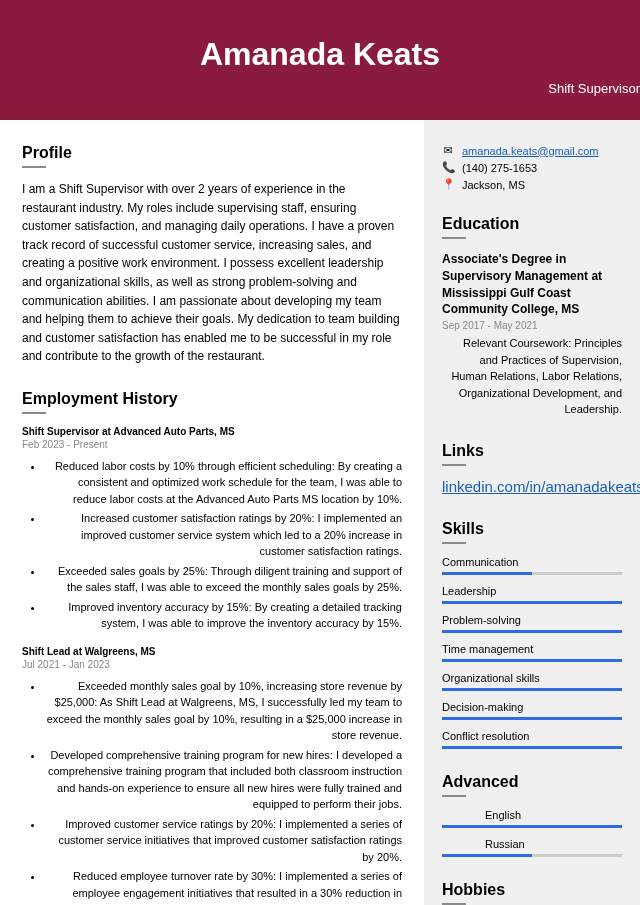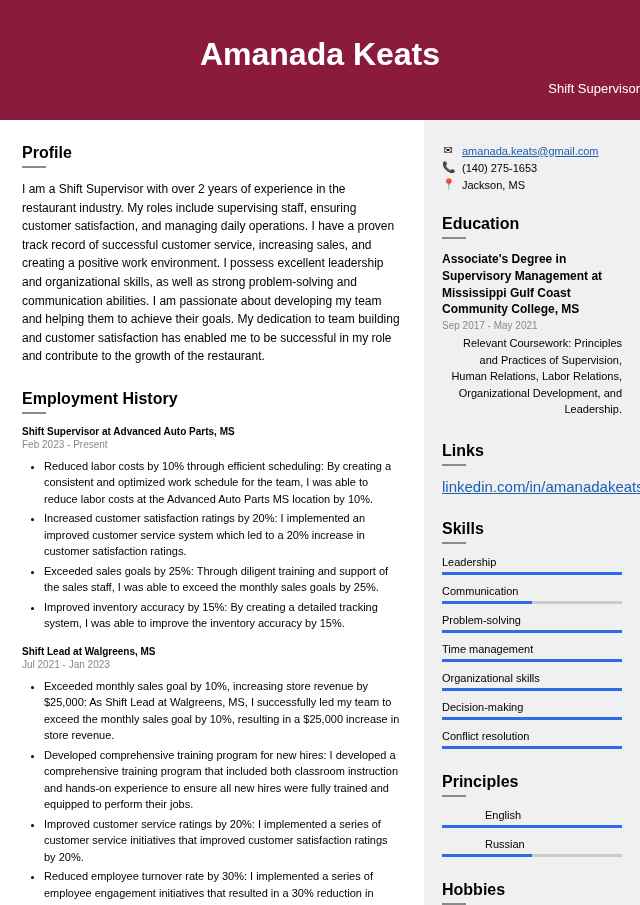--- a/index.html
+++ b/index.html
@@ -10,21 +10,21 @@
     .content { display: flex; }
     .main { flex: 1; padding: 24px 22px; }
     .sidebar { width: 216px; background: #f0f0f0; padding: 24px 18px; }
     .section-title { font-size: 16px; font-weight: 700; margin-bottom: 4px; }
     .title-underline { width: 24px; height: 2px; background: #8a8a8a; margin-bottom: 12px; }
     .profile-text { font-size: 12px; line-height: 1.55; margin-bottom: 24px; }
     .main .section-title { margin-top: 0; }
     .main-section { margin-bottom: 22px; }
     .job-title { font-size: 10px; font-weight: 700; margin-bottom: 2px; }
     .job-dates { font-size: 10px; color: #888; margin-bottom: 8px; }
-    .bullets { list-style: disc; padding-left: 22px; margin-bottom: 14px; }
+    .bullets { list-style: disc; padding-left: 22px; margin-bottom: 14px; text-align: right; }
     .bullets li { font-size: 11px; line-height: 1.5; margin-bottom: 3px; }
     .contact-row { display: flex; align-items: center; gap: 8px; font-size: 11px; margin-bottom: 4px; }
     .contact-row .icon { width: 12px; text-align: center; }
     .contact-row a { color: #1a5fb4; text-decoration: underline; }
     .sidebar-section { margin-top: 24px; }
     .edu-title { font-size: 12px; font-weight: 700; line-height: 1.4; margin-bottom: 2px; }
     .edu-dates { font-size: 10px; color: #888; margin-bottom: 4px; }
     .edu-desc { font-size: 11px; line-height: 1.5; text-align: right; }
     .link-text { font-size: 15px; color: #1a5fb4; text-decoration: underline; }
     .skill { margin-bottom: 10px; }
@@ -109,29 +109,29 @@
       <div class="section-title">Links</div>
       <div class="title-underline"></div>
       <a href="#" class="link-text">linkedin.com/in/amanadakeats</a>
     </div>
 
     <div class="sidebar-section">
       <div class="section-title">Skills</div>
       <div class="title-underline"></div>
       <div id="skills">
           <div class="skill">
+            <div class="skill-name">Communication</div>
+            <div class="skill-bar">
+              <div class="skill-fill" style="width: 50%;"></div>
+            </div>
+          </div>
+          <div class="skill">
             <div class="skill-name">Leadership</div>
             <div class="skill-bar">
               <div class="skill-fill" style="width: 100%;"></div>
-            </div>
-          </div>
-          <div class="skill">
-            <div class="skill-name">Communication</div>
-            <div class="skill-bar">
-              <div class="skill-fill" style="width: 50%;"></div>
             </div>
           </div>
           <div class="skill">
             <div class="skill-name">Problem-solving</div>
             <div class="skill-bar">
               <div class="skill-fill" style="width: 100%;"></div>
             </div>
           </div>
           <div class="skill">
             <div class="skill-name">Time management</div>
@@ -154,21 +154,21 @@
           <div class="skill">
             <div class="skill-name">Conflict resolution</div>
             <div class="skill-bar">
               <div class="skill-fill" style="width: 100%;"></div>
             </div>
           </div>
         </div>
     </div>
 
     <div class="sidebar-section">
-      <div class="section-title">Principles</div>
+      <div class="section-title">Advanced</div>
       <div class="title-underline"></div>
       <div id="langs">
           <div class="lang">
             <div class="lang-name">English</div>
             <div class="skill-bar">
               <div class="skill-fill" style="width: 100%;"></div>
             </div>
           </div>
           <div class="lang">
             <div class="lang-name">Russian</div>

